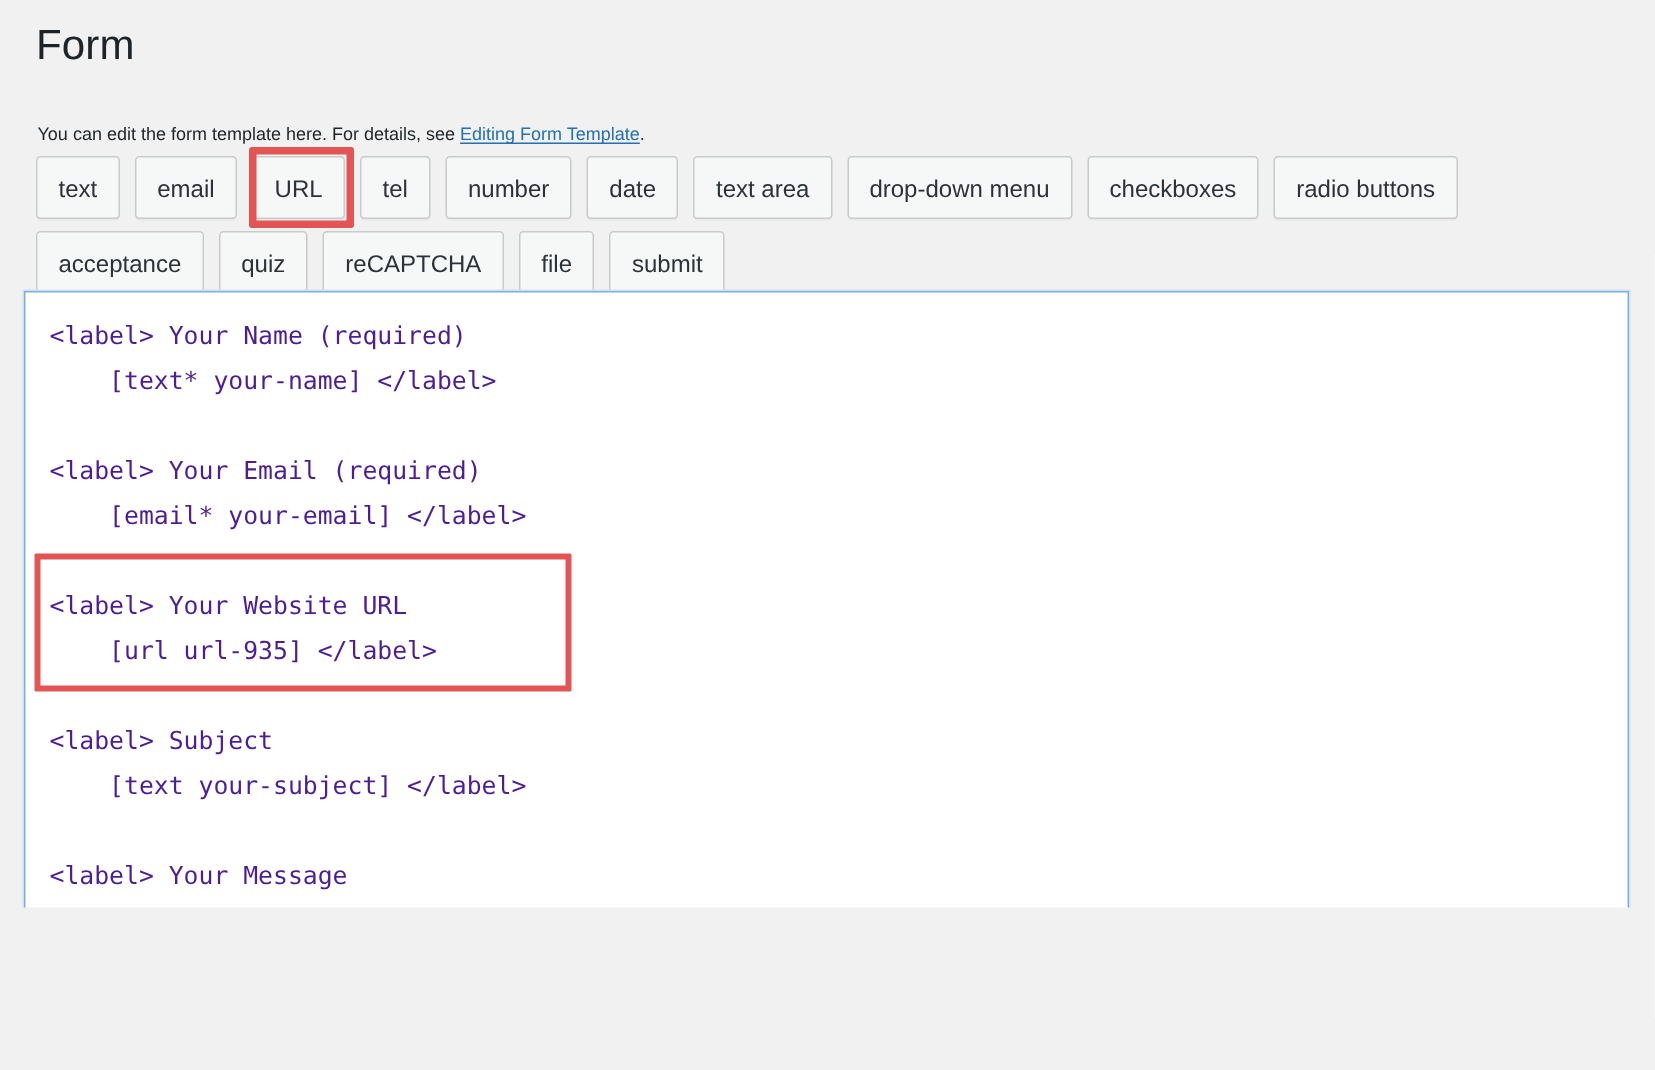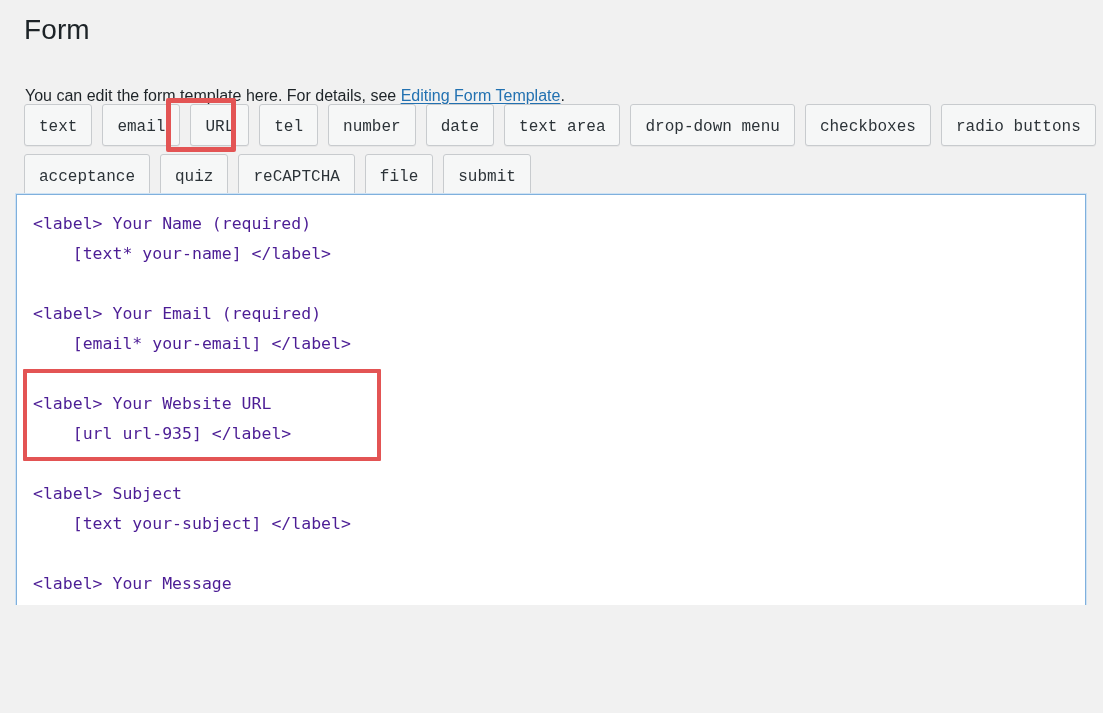--- a/index.html
+++ b/index.html
@@ -36,21 +36,21 @@
     line-height: 1.3;
     color: #1d2327;
     letter-spacing: 0.1px;
   }
 
   
   .description {
     position: absolute;
     left: 25px;
     top: 68px;
-    font-size: 16px;
+    font-size: 12px;
     line-height: 1.5;
     color: #1d2327;
     white-space: nowrap;
   }
   .description a {
     color: #2271b1;
     text-decoration: underline;
     text-underline-offset: 2px;
   }
 
@@ -64,21 +64,21 @@
   .tag-row {
     display: flex;
     gap: 10px;
     margin-bottom: 8px;
   }
   .tag-btn {
     background: #f6f7f7;
     border: 1px solid #c8cbce;
     border-radius: 3px;
     color: #2c3338;
-    font-family: Liberation Mono, monospace;
+    font-family: Liberation Sans, sans-serif;
     font-size: 16px;
     line-height: 1;
     padding: 14px 14px 11px;
     height: 42px;
     box-sizing: border-box;
     cursor: pointer;
     white-space: nowrap;
     box-shadow: 0 1px 0 rgba(0,0,0,0.04);
   }
 

